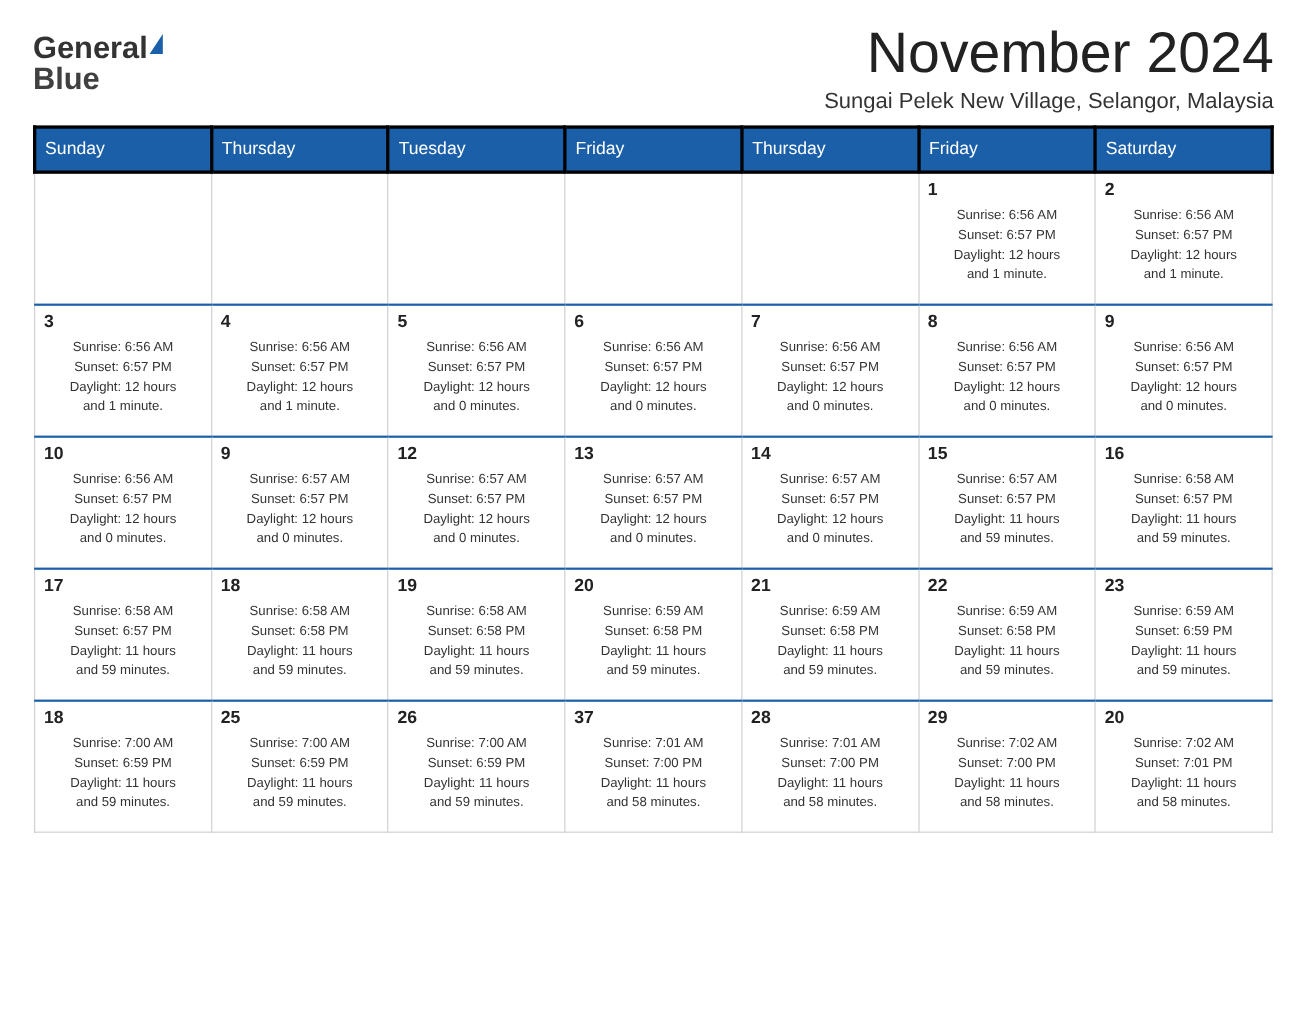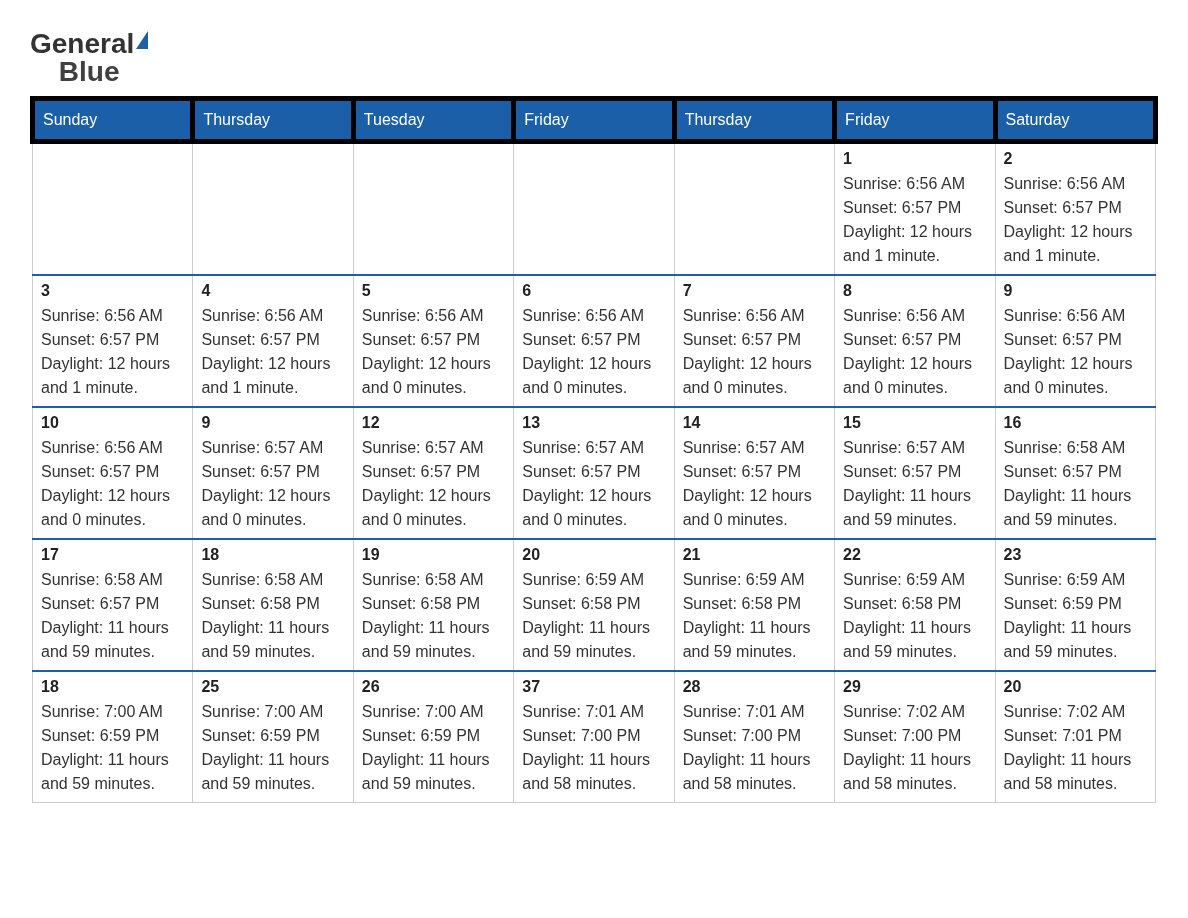--- a/index.html
+++ b/index.html
@@ -12,21 +12,21 @@
     }
     .header-area {
       display: flex;
       justify-content: space-between;
       align-items: flex-start;
       margin-bottom: 10px;
     }
     .logo {
       display: flex;
       flex-direction: column;
-      align-items: center;
+      align-items: flex-start;
       padding-top: 10px;
     }
     .logo-general {
       font-size: 28px;
       font-weight: bold;
       color: #333;
       line-height: 1;
     }
     .logo-blue {
       font-size: 28px;
@@ -64,59 +64,64 @@
       border-collapse: collapse;
       margin-top: 10px;
     }
     .calendar-table th {
       background-color: #1a5fa8;
       color: #fff;
       padding: 10px 8px;
       text-align: left;
       font-size: 16px;
       font-weight: normal;
-      border: 5px solid #000000;
+      border: 3px solid #000000;
     }
     .calendar-table td {
       border: 1px solid #ccc;
       vertical-align: top;
       padding: 6px 8px;
       width: calc(100% / 7);
       min-height: 110px;
       height: 120px;
     }
     .day-num {
       font-size: 16px;
       font-weight: bold;
       color: #222;
       display: block;
       margin-bottom: 4px;
     }
     .day-info {
-      font-size: 16px;
+      font-size: 12px;
       color: #333;
       line-height: 1.5;
+      text-align: center;
     }
     .empty-cell {
       background: #fff;
     }
     .week-row td {
       border-top: 2px solid #1a5fa8;
     }
   </style>
 </head>
 <body>
 
 <div class="header-area">
   <div class="logo">
     <div style="display:flex; align-items:center;">
       <span class="logo-general">General</span>
       <span class="logo-arrow"></span>
     </div>
     <span class="logo-blue">Blue</span>
+  </div>
+  <div class="title-area">
+    <div class="month-title">November 2024</div>
+    <div class="location-title">Sungai Pelek New Village, Selangor, Malaysia</div>
   </div>
 </div>
 
 <table class="calendar-table">
   <thead>
     <tr>
     <th>Sunday</th>
         <th>Thursday</th>
         <th>Tuesday</th>
         <th>Friday</th>

